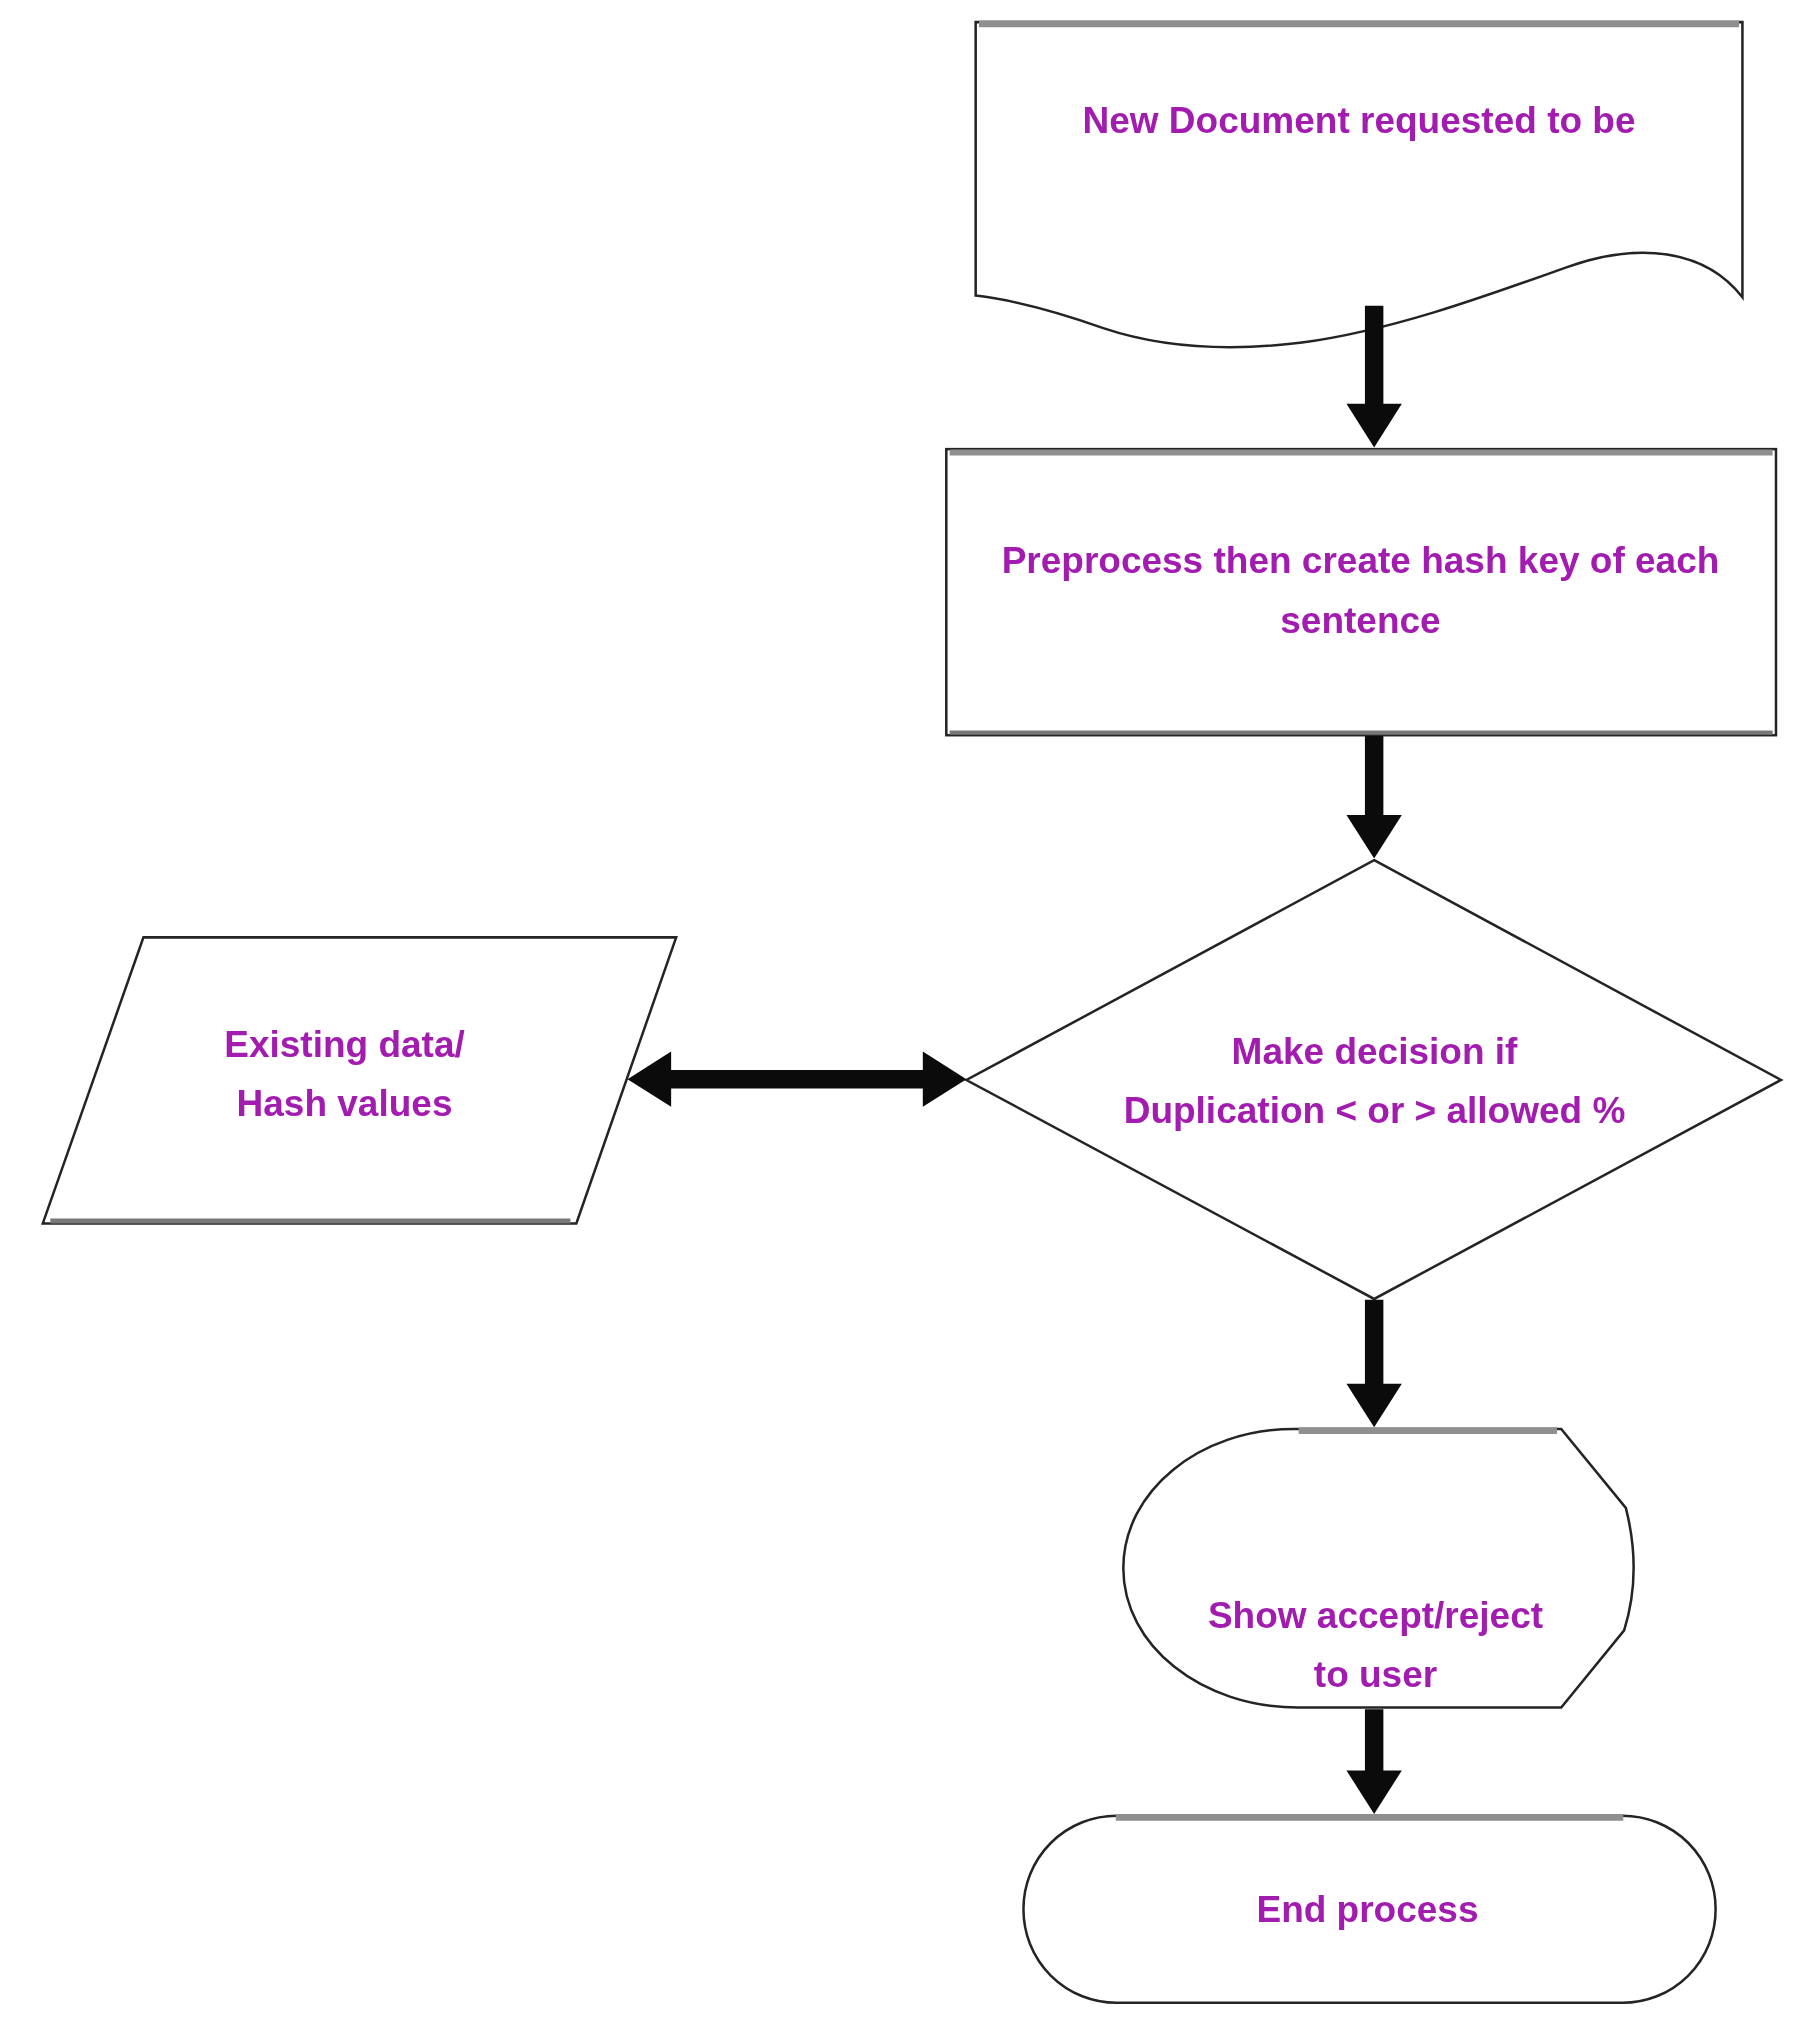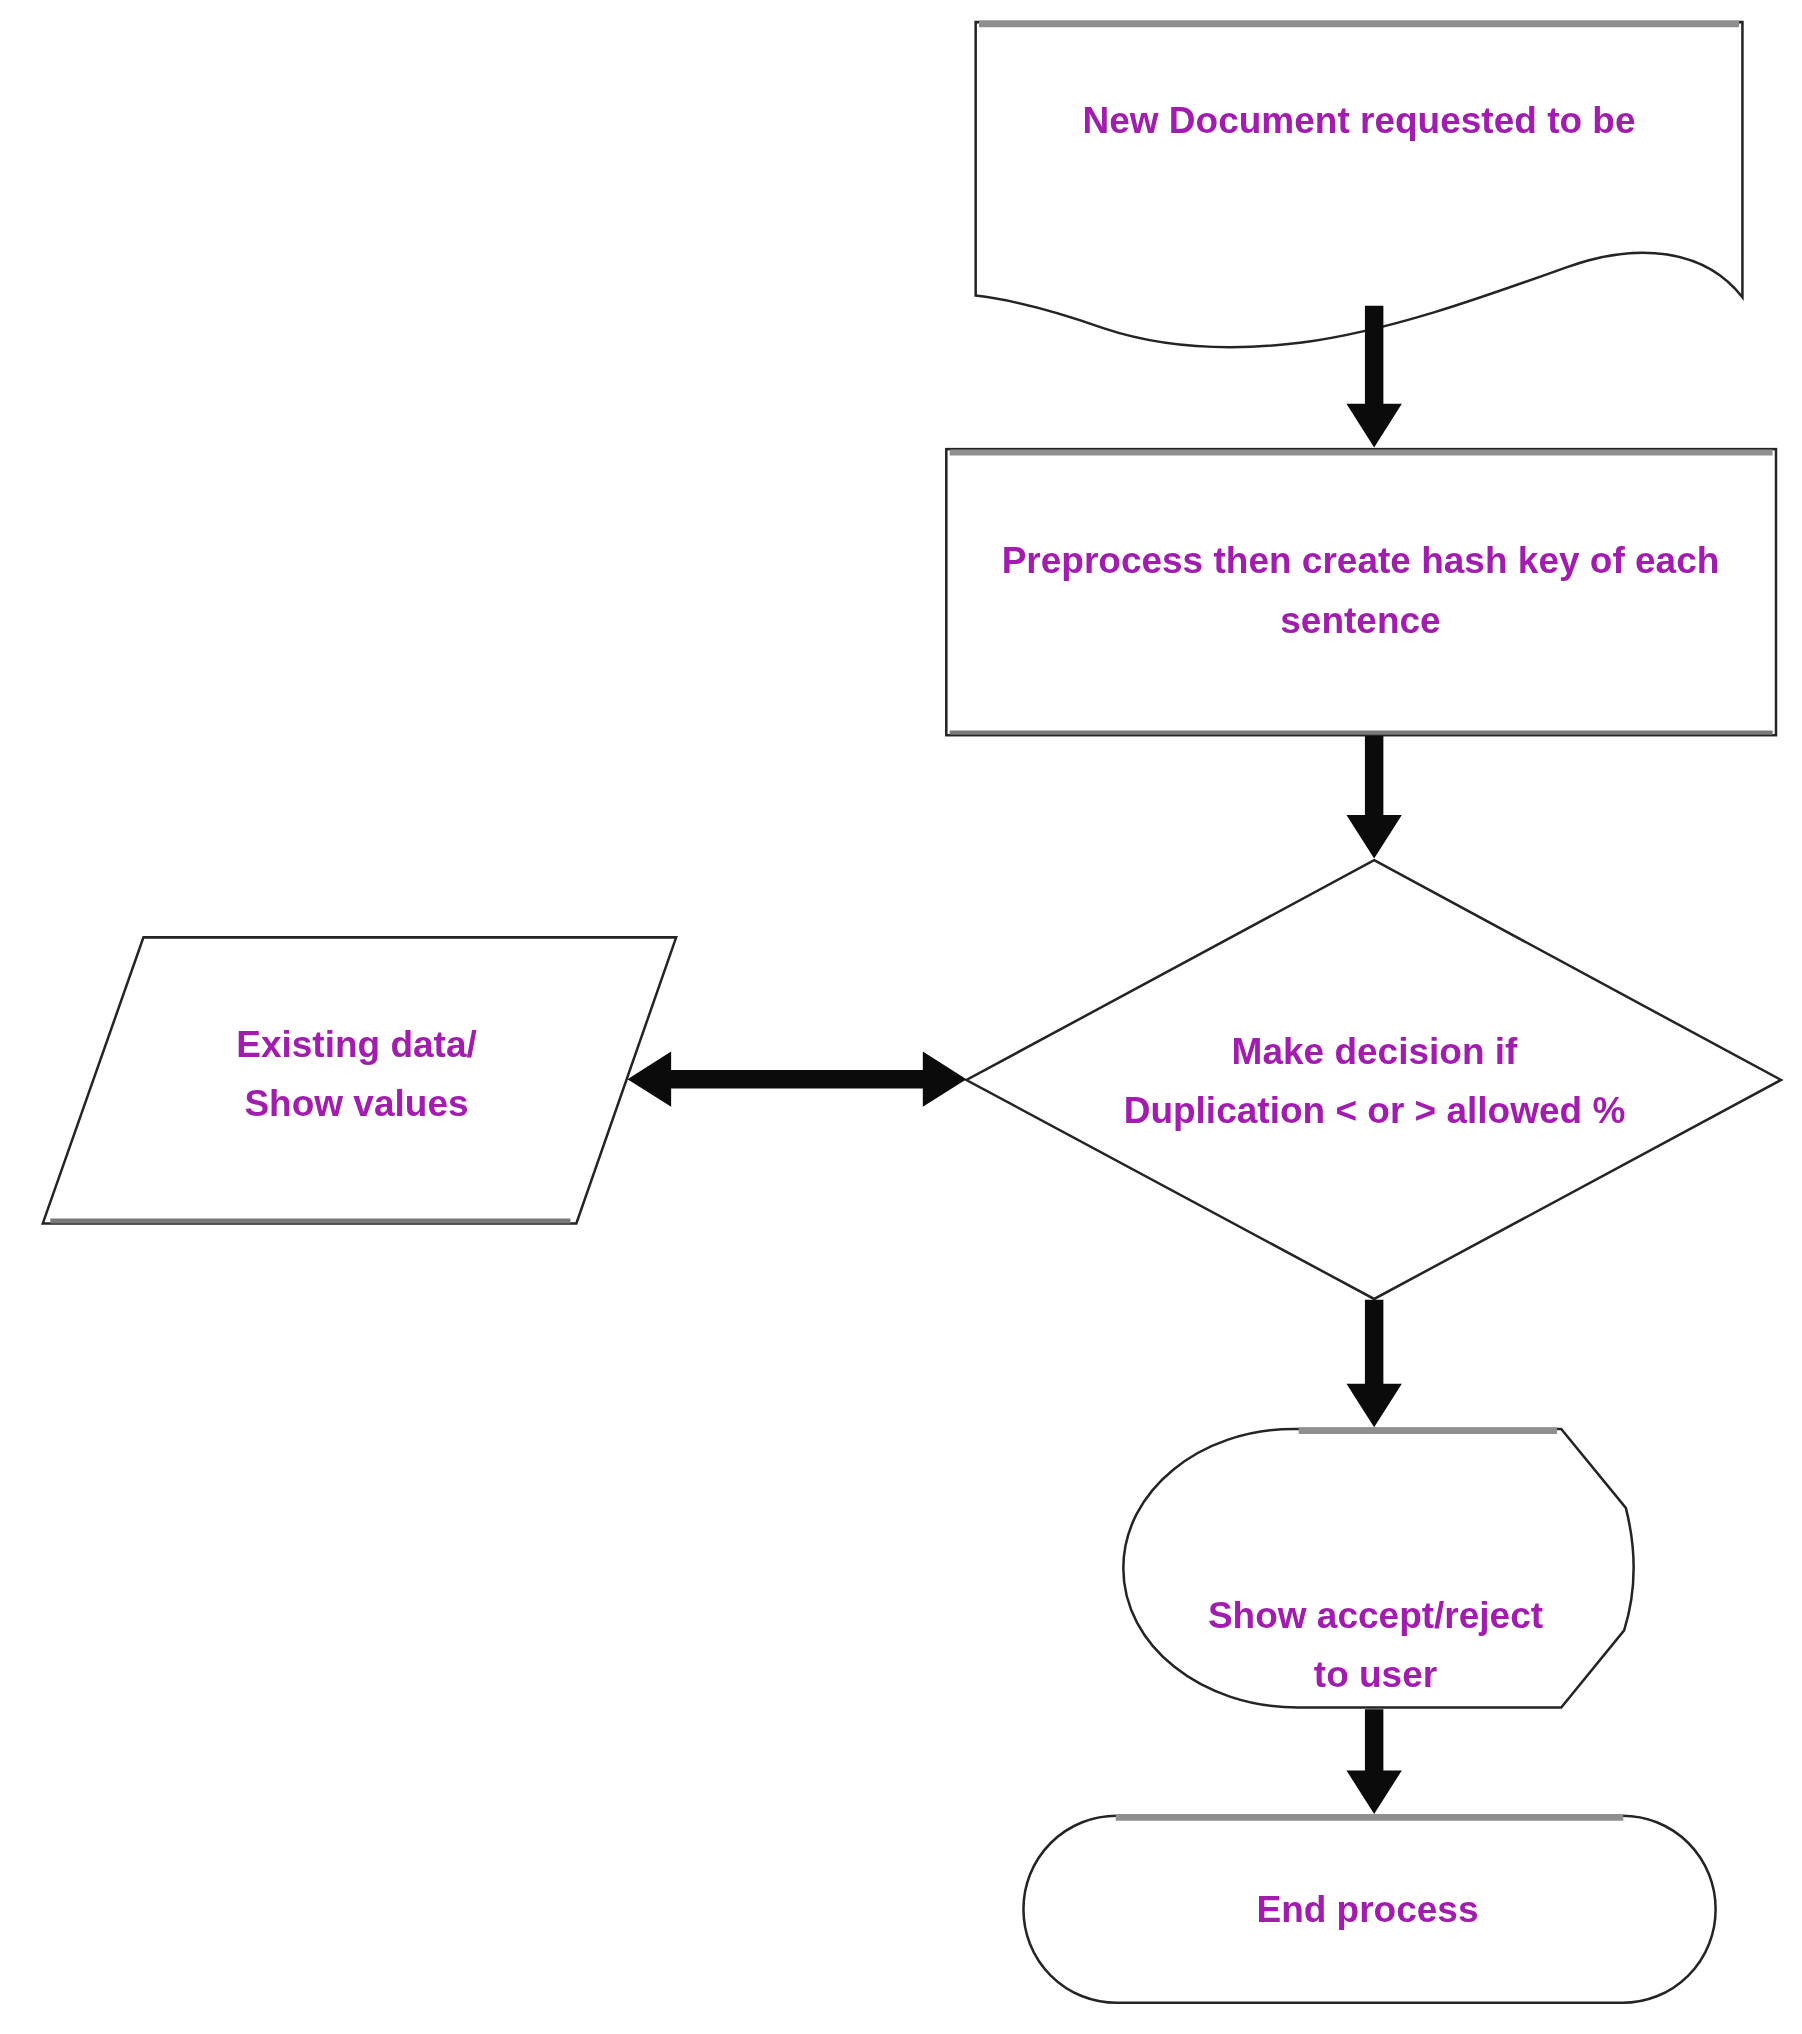--- a/index.html
+++ b/index.html
@@ -75,23 +75,23 @@
   <div class="label process" style="left:941px;top:531px;width:839px;">
     <div>Preprocess then create hash key of each</div>
     <div>sentence</div>
   </div>
 
   <div class="label" style="left:955px;top:1022px;width:839px;">
     <div>Make decision if</div>
     <div>Duplication &lt; or &gt; allowed %</div>
   </div>
 
-  <div class="label" style="left:105px;top:1015px;width:503px;">
+  <div class="label" style="left:93px;top:1015px;width:503px;">
     <div>Existing data/</div>
-    <div>Show values</div>
+    <div>Hash values</div>
   </div>
 
   <div class="label" style="left:1082px;top:1586px;width:587px;">
     <div>Show accept/reject</div>
     <div>to user</div>
   </div>
 
   <div class="label" style="left:1074px;top:1880px;width:587px;">
     <div>End process</div>
   </div>

